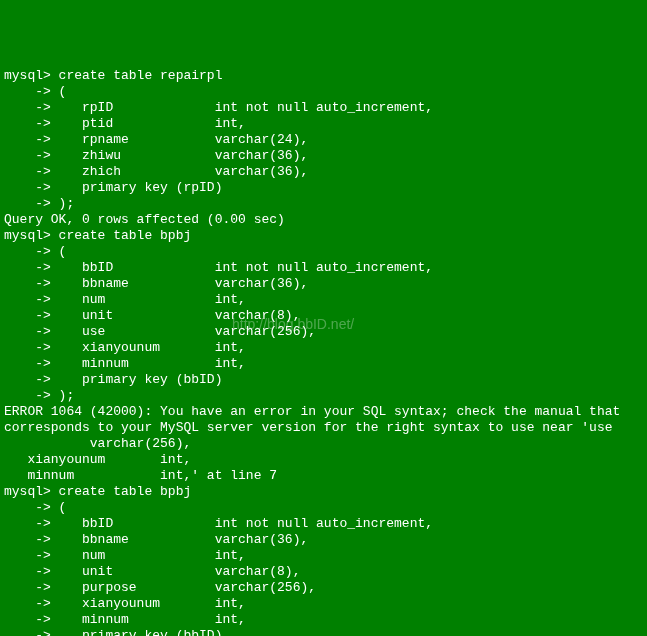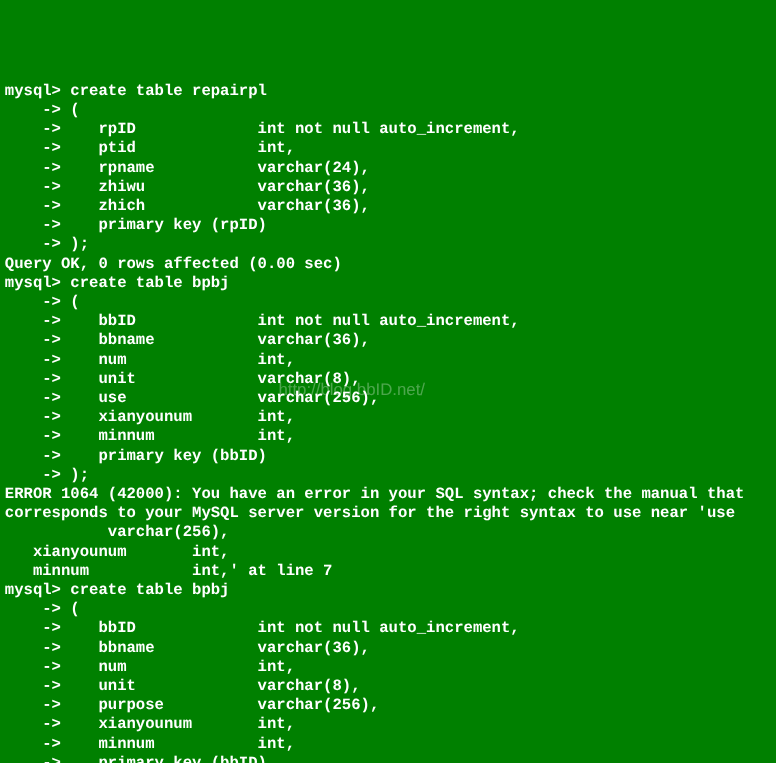--- a/index.html
+++ b/index.html
@@ -15,21 +15,20 @@
       line-height: 16px;
       padding: 4px;
       width: 647px;
       height: 636px;
       white-space: pre;
       overflow: hidden;
       position: relative;
     }
     .line {
       display: block;
-      font-weight: bold;
     }
     .watermark {
       position: absolute;
       top: 316px;
       left: 232px;
       color: rgba(255,255,255,0.3);
       font-size: 14px;
       font-family: sans-serif;
       pointer-events: none;
     }

